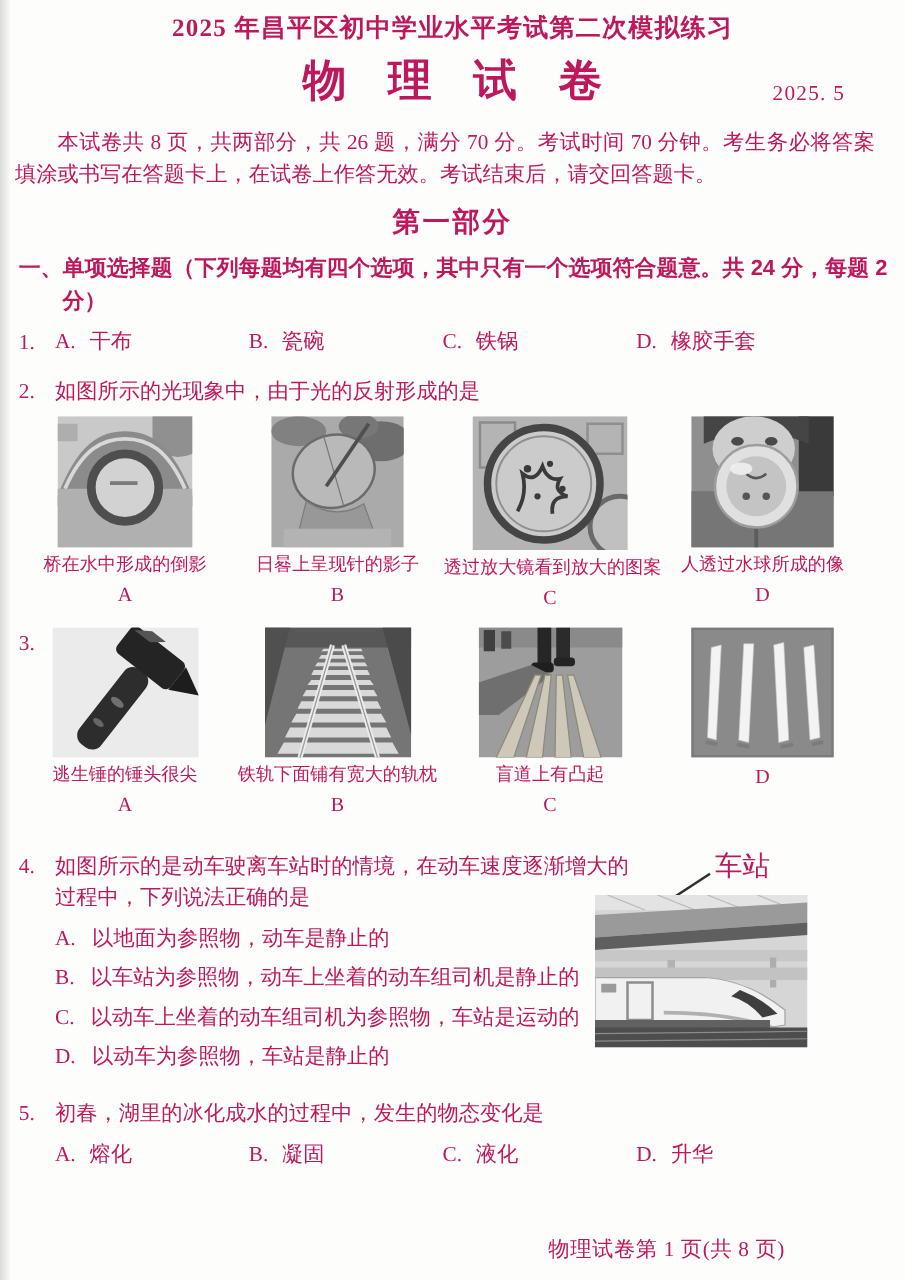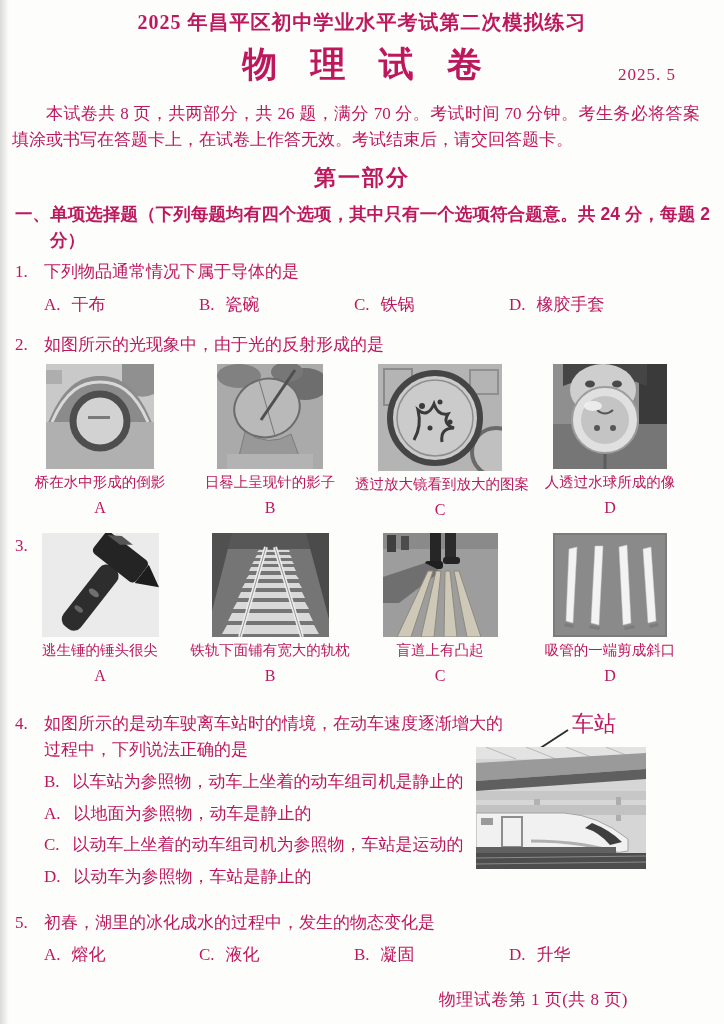--- a/index.html
+++ b/index.html
@@ -65,21 +65,20 @@
 
   <div class="intro">本试卷共 8 页，共两部分，共 26 题，满分 70 分。考试时间 70 分钟。考生务必将答案填涂或书写在答题卡上，在试卷上作答无效。考试结束后，请交回答题卡。</div>
 
   <div class="part-heading">第一部分</div>
 
   <div class="section-heading">一、单项选择题（下列每题均有四个选项，其中只有一个选项符合题意。共 24 分，每题 2 分）</div>
 
   <div class="q q1">
     <div class="stem">
       <span class="num">1.</span>
-      <span>下列物品通常情况下属于导体的是</span>
     </div>
     <div class="opt-row">
       <span class="opt"><span class="opt-label">A.</span><span>干布</span></span>
       <span class="opt"><span class="opt-label">B.</span><span>瓷碗</span></span>
       <span class="opt"><span class="opt-label">C.</span><span>铁锅</span></span>
       <span class="opt"><span class="opt-label">D.</span><span>橡胶手套</span></span>
     </div>
   </div>
 
   <div class="q q2">
@@ -245,34 +244,33 @@
             <polygon points="71,94 81,92 82,95 72,97"></polygon>
             <polygon points="96,92 105,90 106,93 97,95"></polygon>
           </g>
           <g fill="#f3f3f3" stroke="#c9c9c9" stroke-width="0.5">
             <polygon points="16,16 24,14 20,90 13,88"></polygon>
             <polygon points="42,13 50,13 46,92 38,90"></polygon>
             <polygon points="66,14 74,12 78,90 70,92"></polygon>
             <polygon points="90,16 98,14 103,88 95,90"></polygon>
           </g>
         </svg>
-        <figcaption class="fig-caption">吸管的一端剪成斜口</figcaption>
         <div class="fig-letter">D</div>
       </figure>
     </div>
   </div>
 
   <div class="q q4">
     <div class="stem">
       <span class="num">4.</span>
       <span>如图所示的是动车驶离车站时的情境，在动车速度逐渐增大的过程中，下列说法正确的是</span>
     </div>
     <div class="opt-stack">
+      <div class="opt-line"><span class="opt-label">A.</span><span>以地面为参照物，动车是静止的</span></div>
       <div class="opt-line"><span class="opt-label">B.</span><span>以车站为参照物，动车上坐着的动车组司机是静止的</span></div>
-      <div class="opt-line"><span class="opt-label">A.</span><span>以地面为参照物，动车是静止的</span></div>
       <div class="opt-line"><span class="opt-label">C.</span><span>以动车上坐着的动车组司机为参照物，车站是运动的</span></div>
       <div class="opt-line"><span class="opt-label">D.</span><span>以动车为参照物，车站是静止的</span></div>
     </div>
     <figure class="q4-figure">
       <span class="station-label">车站</span>
       <svg class="station-arrow" width="62" height="36">
         <line x1="54" y1="3" x2="8" y2="33" stroke="#2e2e2e" stroke-width="2"></line>
       </svg>
       <svg class="train-photo" width="170" height="122" viewBox="0 0 170 122">
         <rect width="170" height="122" fill="#d6d6d6"></rect>
@@ -304,21 +302,21 @@
     </figure>
   </div>
 
   <div class="q q5">
     <div class="stem">
       <span class="num">5.</span>
       <span>初春，湖里的冰化成水的过程中，发生的物态变化是</span>
     </div>
     <div class="opt-row">
       <span class="opt"><span class="opt-label">A.</span><span>熔化</span></span>
+      <span class="opt"><span class="opt-label">B.</span><span>凝固</span></span>
       <span class="opt"><span class="opt-label">C.</span><span>液化</span></span>
-      <span class="opt"><span class="opt-label">B.</span><span>凝固</span></span>
       <span class="opt"><span class="opt-label">D.</span><span>升华</span></span>
     </div>
   </div>
 
   <div class="footer">物理试卷第 1 页(共 8 页)</div>
 
 </div>
 
 </body></html>

